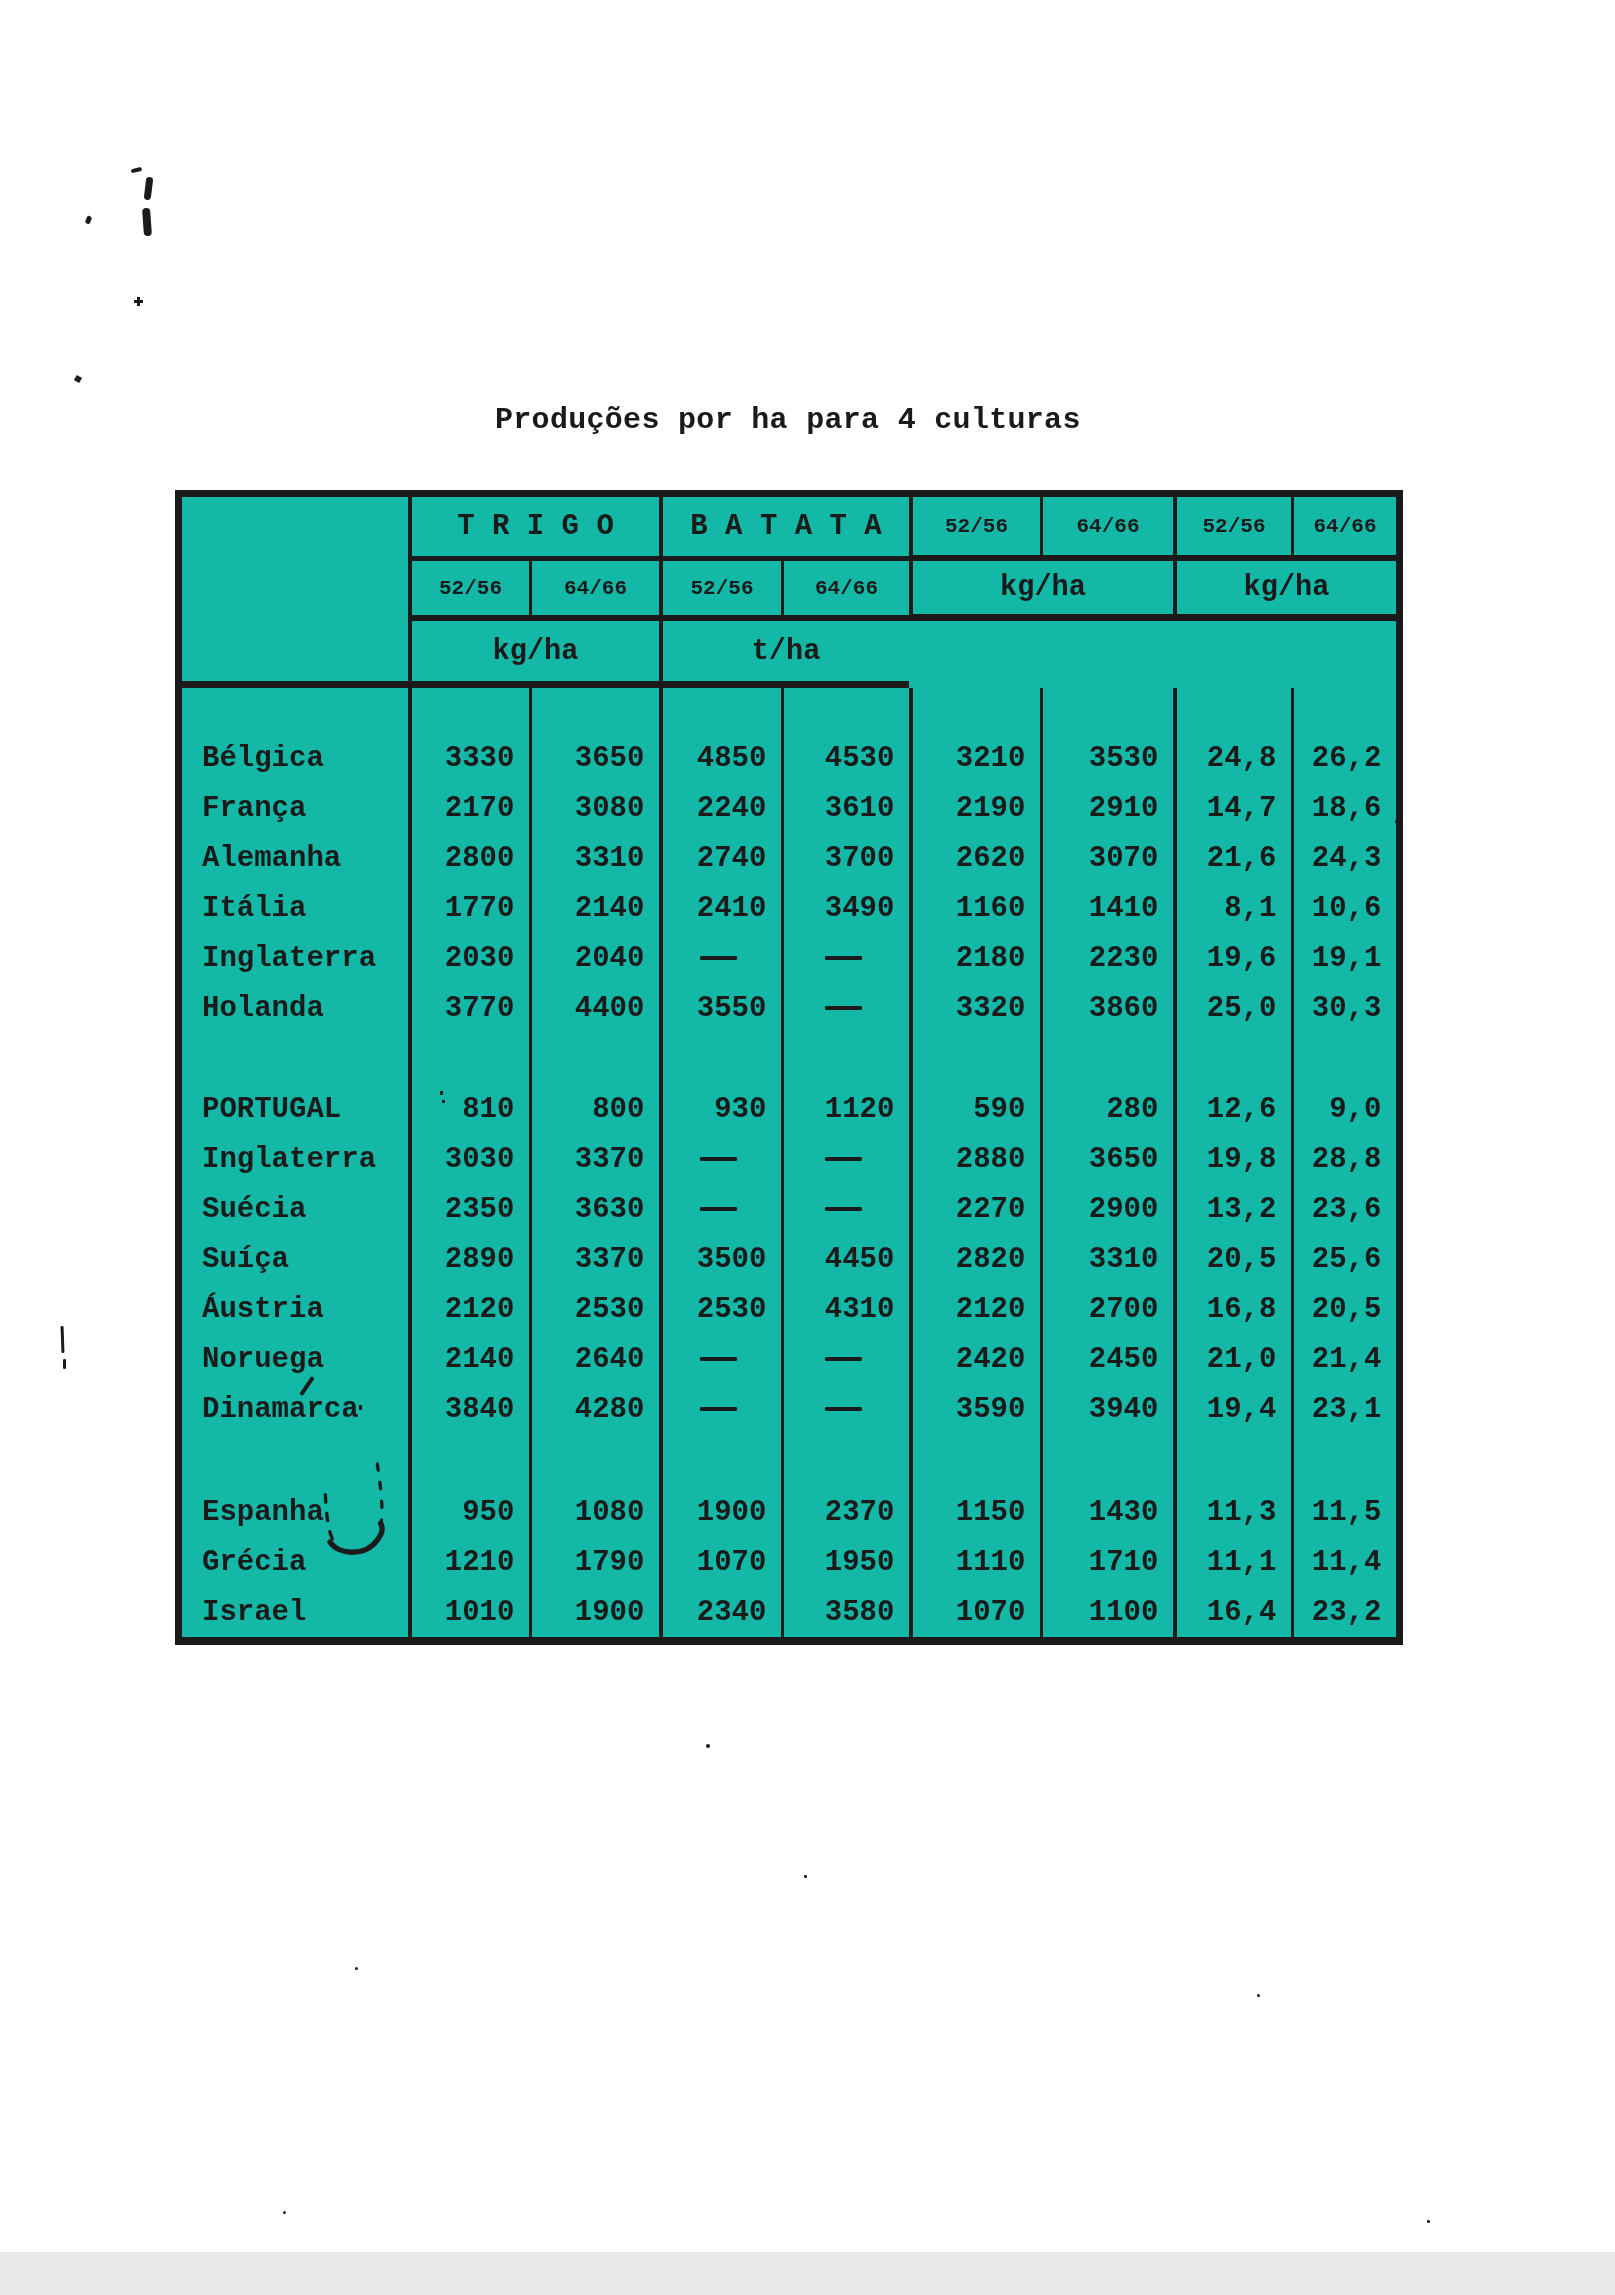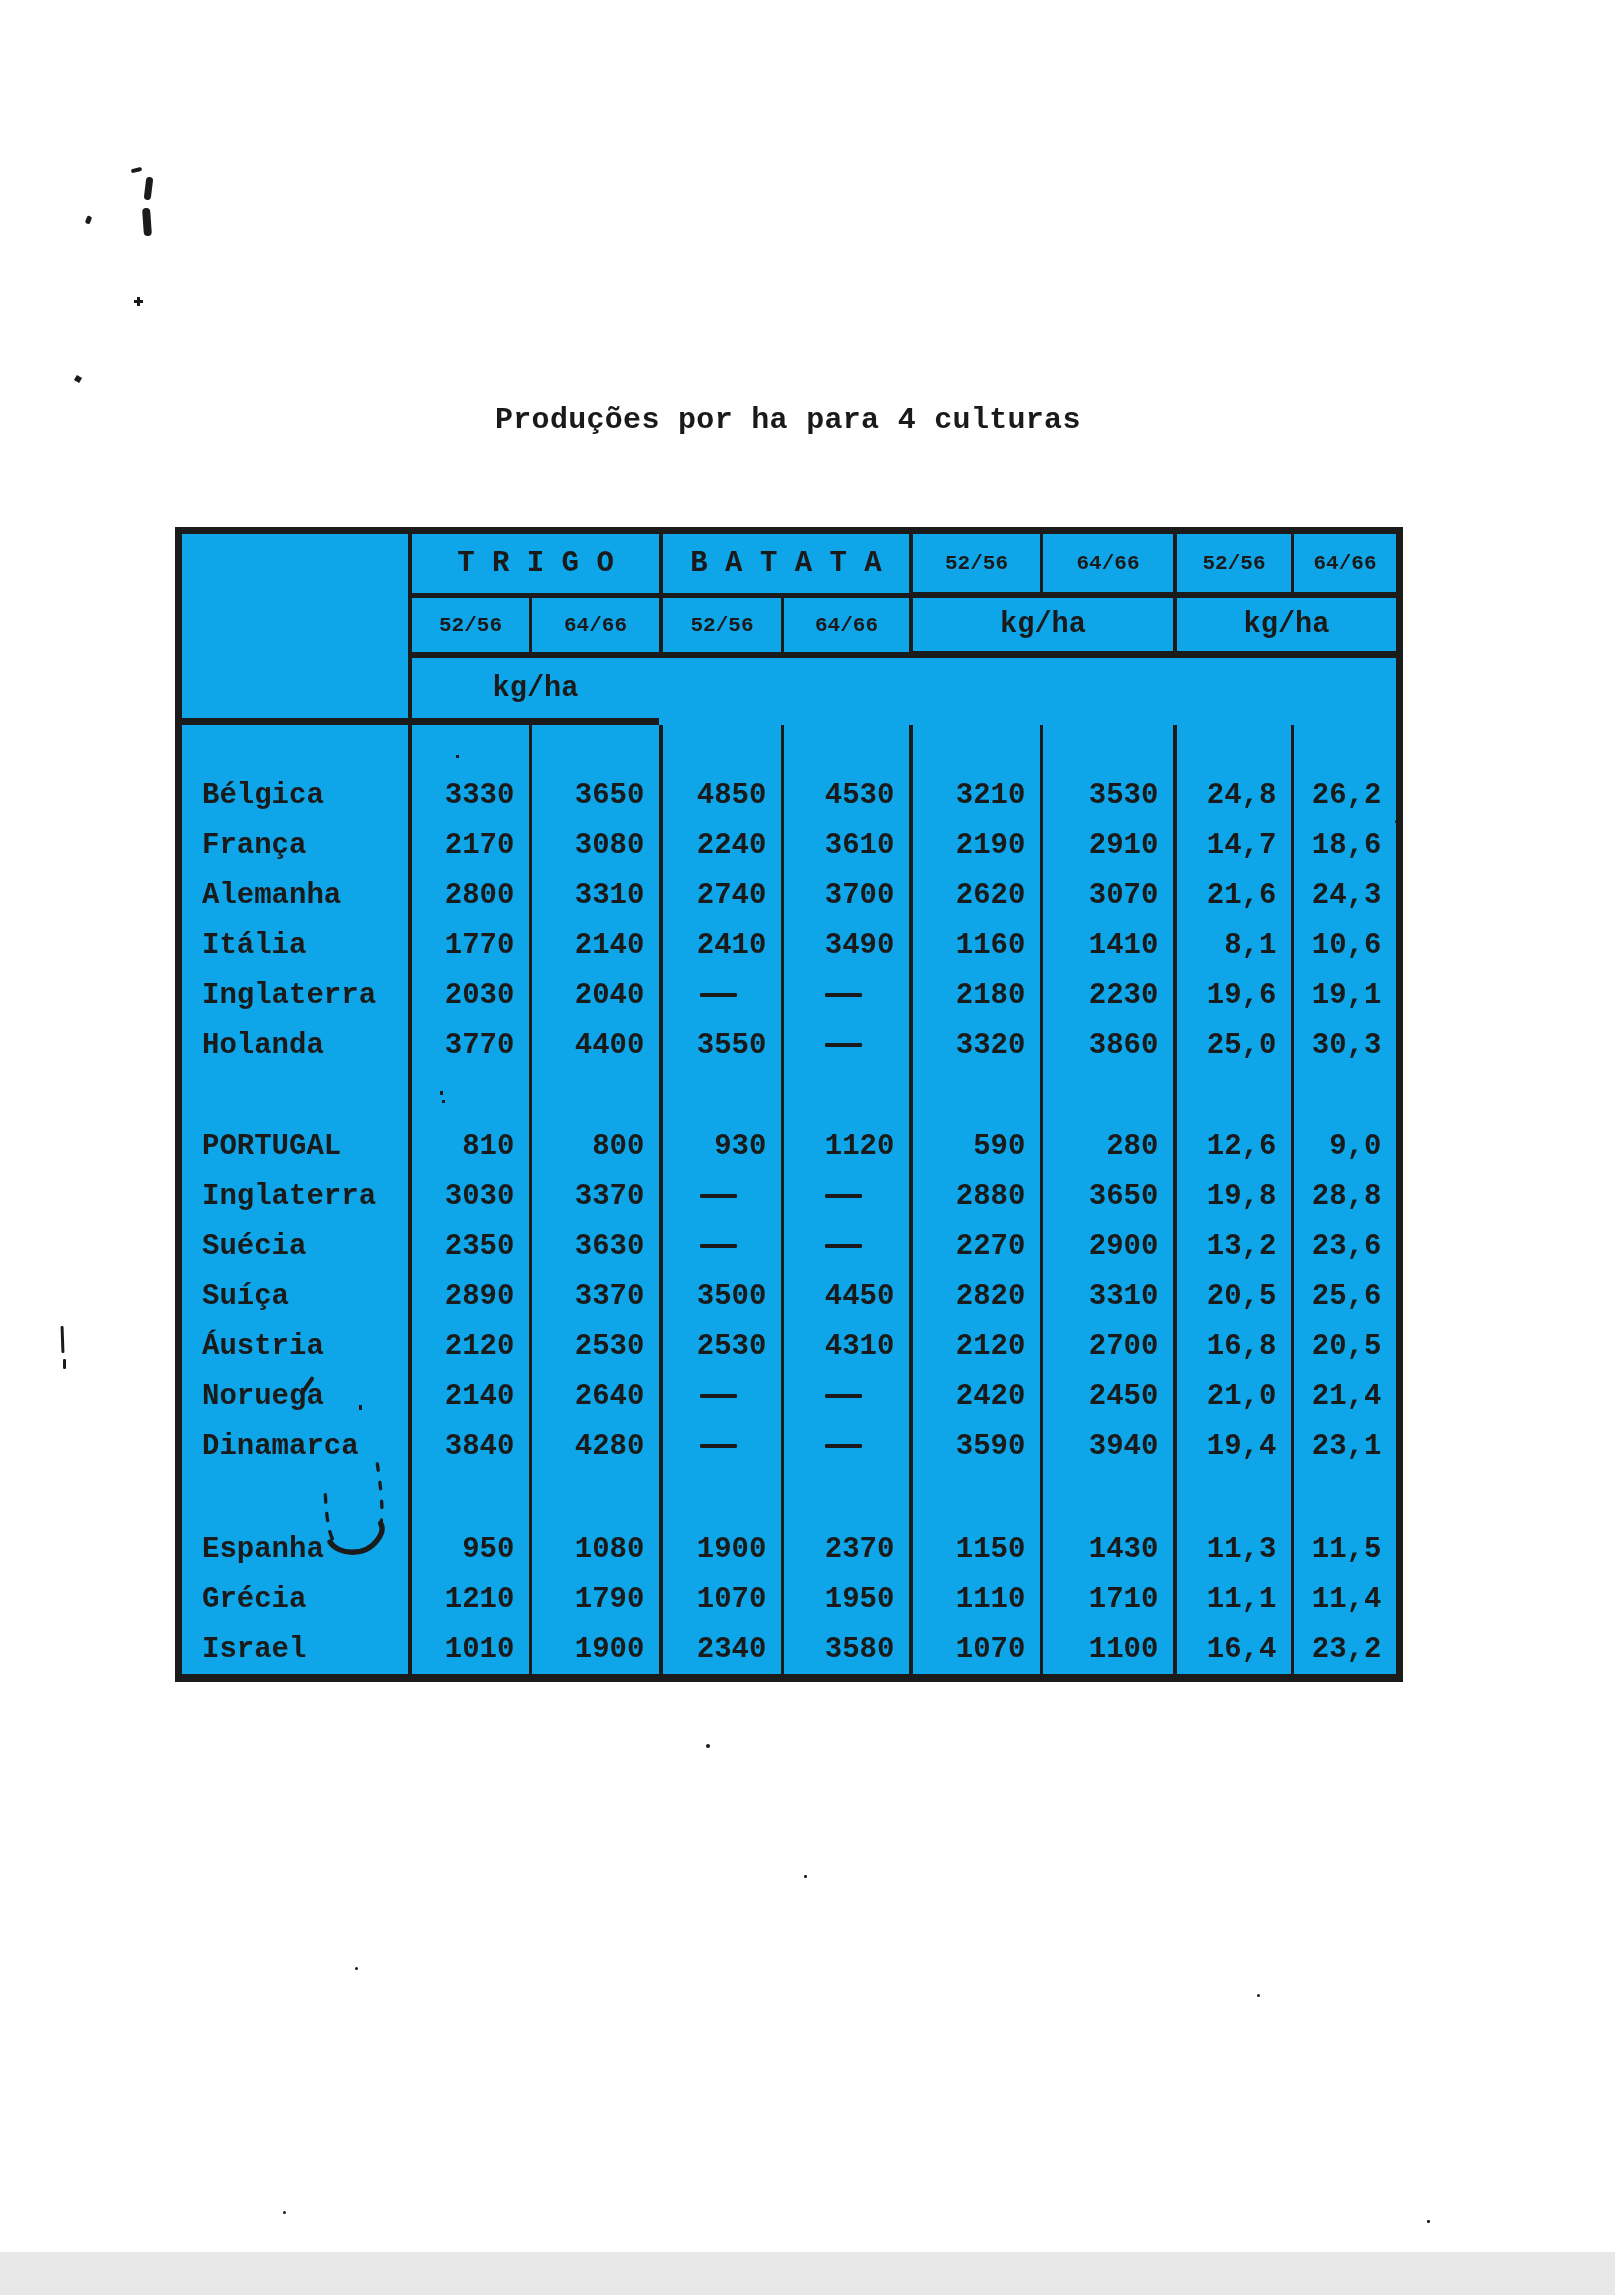--- a/index.html
+++ b/index.html
@@ -6,23 +6,23 @@
   .page {
     position:relative; width:1615px; height:2252px; background:#ffffff;
     font-family:Liberation Mono, monospace; color:#1a1a1a;
     overflow:hidden;
   }
   .title {
     position:absolute; left:495px; top:403px;
     font-size:30px; letter-spacing:0.3px; white-space:pre; font-weight:bold;
   }
   .table-wrap {
-    position:absolute; left:175px; top:527px; width:1228px;
+    position:absolute; left:175px; top:490px; width:1228px;
     border:7.3px solid #1b1b1b; border-bottom-width:8.6px;
-    box-sizing:border-box; background:#0ea5e9;
+    box-sizing:border-box; background:#14b8a6;
   }
   .grid {
     display:grid;
     grid-template-columns:226px 121px 130px 122px 128px 131px 133px 118px 105px;
   }
   .hgrid { grid-template-rows:64px 60px 67px; }
   .cell, .dcell { display:flex; align-items:center; box-sizing:border-box; }
   .corner { grid-column:1; grid-row:1 / 4; border-bottom:7.3px solid #1b1b1b; }
   .crop {
     grid-column:span 2; justify-content:center; font-size:29px; font-weight:bold;
@@ -90,20 +90,21 @@
       <div class="cell period bl-sec">52/56</div>
       <div class="cell period bl-mid">64/66</div>
       <div class="cell period bl-sec">52/56</div>
       <div class="cell period bl-mid">64/66</div>
       <div class="cell period bl-sec">52/56</div>
       <div class="cell period bl-mid">64/66</div>
 
       <div class="cell unit">kg/ha</div>
       <div class="cell unit">kg/ha</div>
       <div class="cell unit">kg/ha</div>
+      <div class="cell unit">t/ha</div>
     </div>
 
     <div class="grid" id="tbody">
         <div class="dcell" style="height: 45px;"></div>
         <div class="dcell bl-sec" style="height: 45px;"></div>
         <div class="dcell bl-mid" style="height: 45px;"></div>
         <div class="dcell bl-sec" style="height: 45px;"></div>
         <div class="dcell bl-mid" style="height: 45px;"></div>
         <div class="dcell bl-sec" style="height: 45px;"></div>
         <div class="dcell bl-mid" style="height: 45px;"></div>

